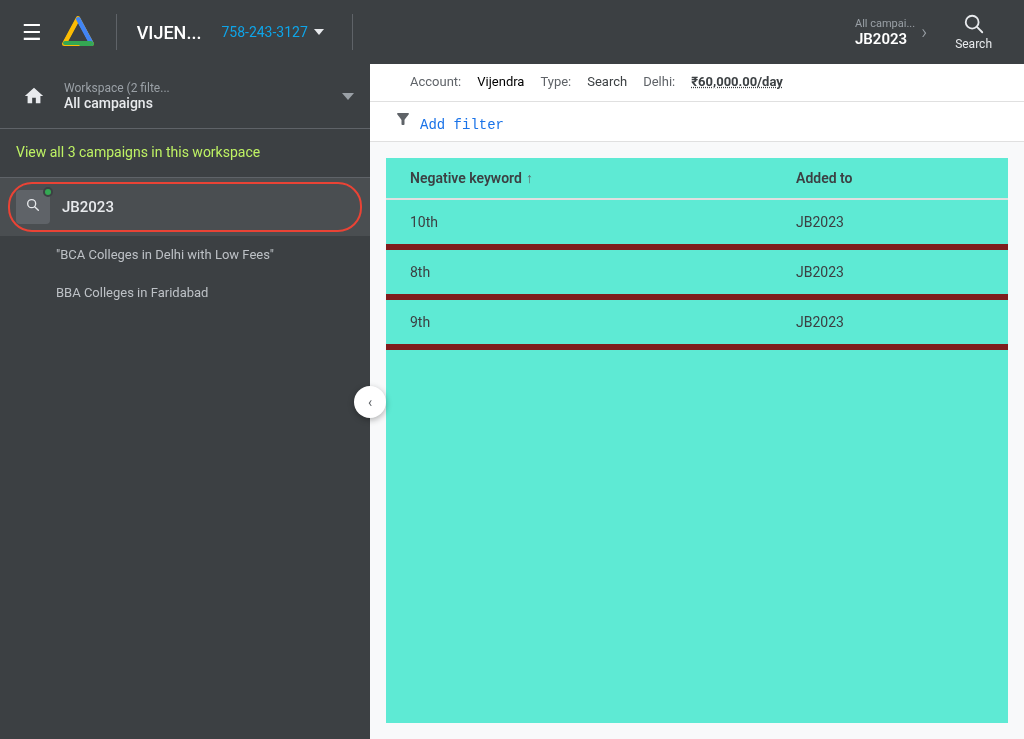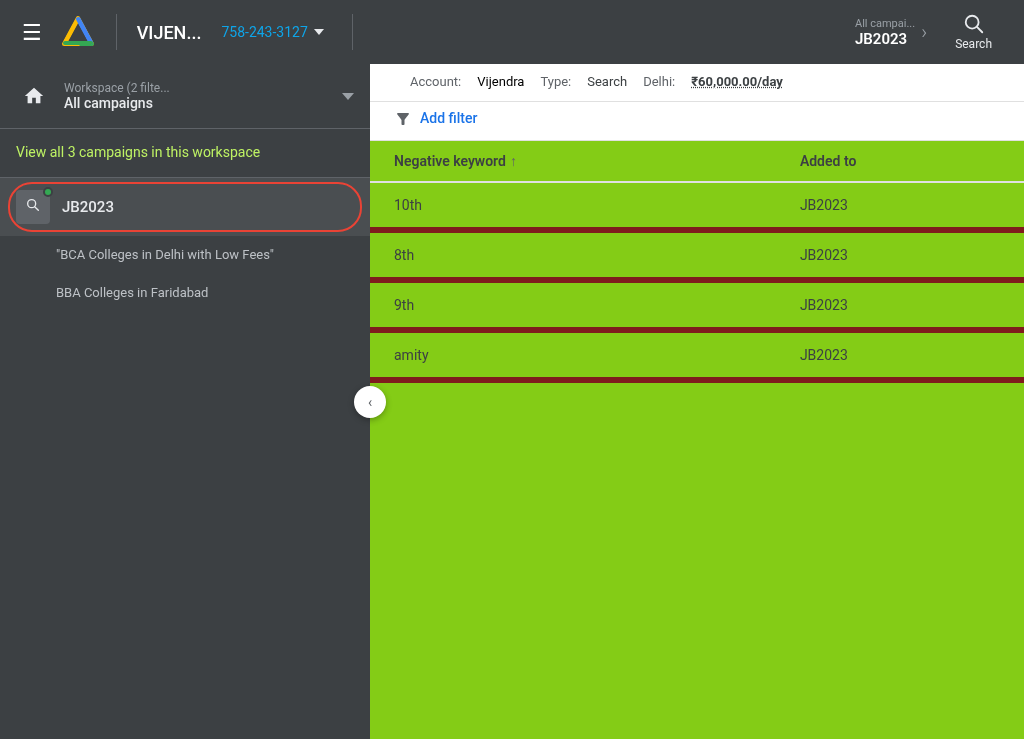--- a/index.html
+++ b/index.html
@@ -295,42 +295,43 @@
 
     .page-title {
       font-size: 24px;
       font-weight: 400;
       color: #3c4043;
       padding: 16px 24px 8px;
     }
 
     .filter-bar {
       display: flex;
-      align-items: flex-start;
+      align-items: flex-end;
       padding: 8px 24px;
       gap: 8px;
       border-bottom: 1px solid #e0e0e0;
       background: #fff;
+      font-family: Liberation Mono, monospace;
     }
     .filter-icon {
       color: #5f6368;
       font-size: 18px;
     }
     .add-filter-btn {
       color: #1a73e8;
       font-size: 14px;
       cursor: pointer;
       font-weight: 500;
     }
 
     .table-container {
       flex: 1;
       overflow-y: auto;
-      background: #84cc16;
-      margin: 0;
+      background: #5eead4;
+      margin: 16px;
     }
     table {
       width: 100%;
       border-collapse: collapse;
       font-size: 14px;
     }
     thead th {
       padding: 12px 24px;
       text-align: left;
       color: #3c4043;
@@ -496,22 +497,18 @@
               <td>JB2023</td>
             </tr>
             <tr>
               <td>8th</td>
               <td>JB2023</td>
             </tr>
             <tr>
               <td>9th</td>
               <td>JB2023</td>
             </tr>
-            <tr>
-              <td>amity</td>
-              <td>JB2023</td>
-            </tr>
           </tbody>
       </table>
     </div>
 
   </div>
 </div>
 
 </body></html>

